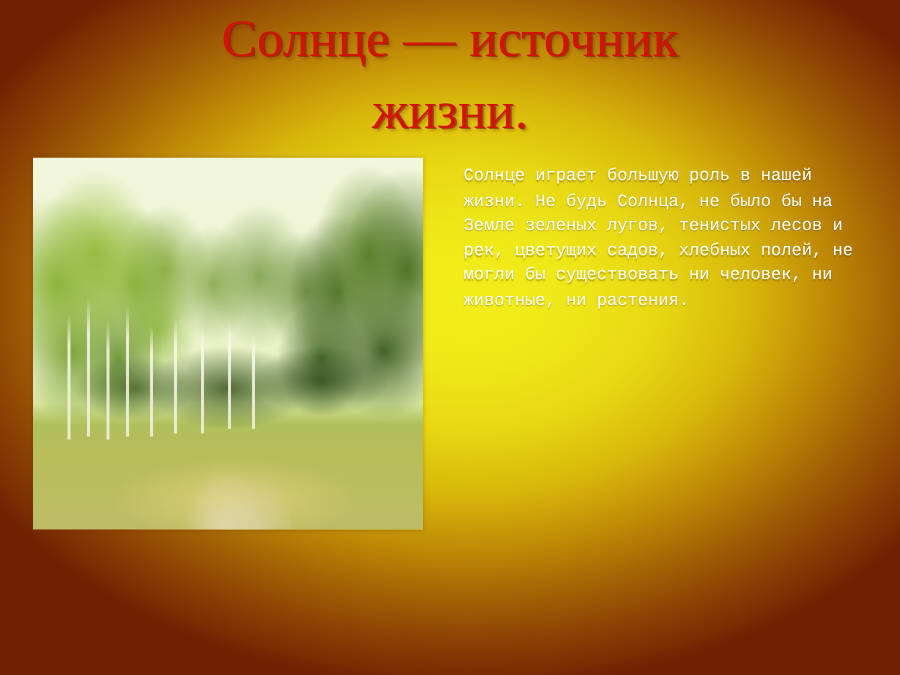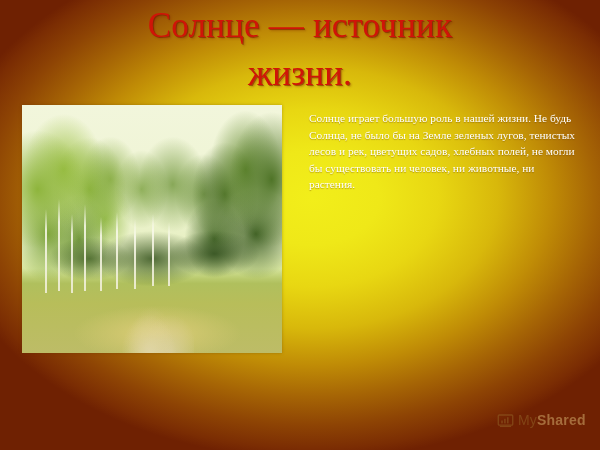--- a/index.html
+++ b/index.html
@@ -134,21 +134,21 @@
       radial-gradient(ellipse 50% 80% at 42% 100%, rgba(224,214,168,0.9) 0%, rgba(224,214,168,0) 70%),
       radial-gradient(ellipse 50% 80% at 70% 100%, rgba(218,208,160,0.85) 0%, rgba(218,208,160,0) 70%);
   }
 
   
   #body-text {
     position: absolute;
     left: 309px;
     top: 110px;
     width: 268px;
-    font-family: Liberation Serif, serif;
+    font-family: Liberation Mono, monospace;
     font-size: 11.4px;
     line-height: 16.6px;
     color: #ffffff;
     text-shadow: 0 1px 1px rgba(110,70,0,0.45);
   }
   #body-text p {
     margin: 0 0 12px 0;
     text-align: left;
   }
   #body-text p:last-child { margin-bottom: 0; }
@@ -205,24 +205,14 @@
       <div class="trunk" style="left:56%; top:47%; height:26%;"></div>
 
       <div id="road"></div>
     </div>
   </div>
 
   <div id="body-text">
     <p>Солнце играет большую роль в нашей жизни. Не будь Солнца, не было бы на Земле зеленых лугов, тенистых лесов и рек, цветущих садов, хлебных полей, не могли бы существовать ни человек, ни животные, ни растения.</p>
   </div>
 
-  <div id="watermark">
-    <svg id="wm-icon" viewBox="0 0 20 20">
-      <rect x="1.5" y="3.5" width="17" height="12" rx="1.2" fill="none" stroke="#8e5a22" stroke-width="1.6"></rect>
-      <rect x="5" y="10" width="1.8" height="3.4" fill="#8e5a22"></rect>
-      <rect x="8.4" y="8" width="1.8" height="5.4" fill="#8e5a22"></rect>
-      <rect x="11.8" y="6.2" width="1.8" height="7.2" fill="#8e5a22"></rect>
-      <rect x="3.4" y="16.2" width="13.2" height="1.5" fill="#8e5a22"></rect>
-    </svg>
-    <span id="wm-text"><span class="wm-my">My</span><span class="wm-shared">Shared</span></span>
-  </div>
 
 </div>
 
 </body></html>

